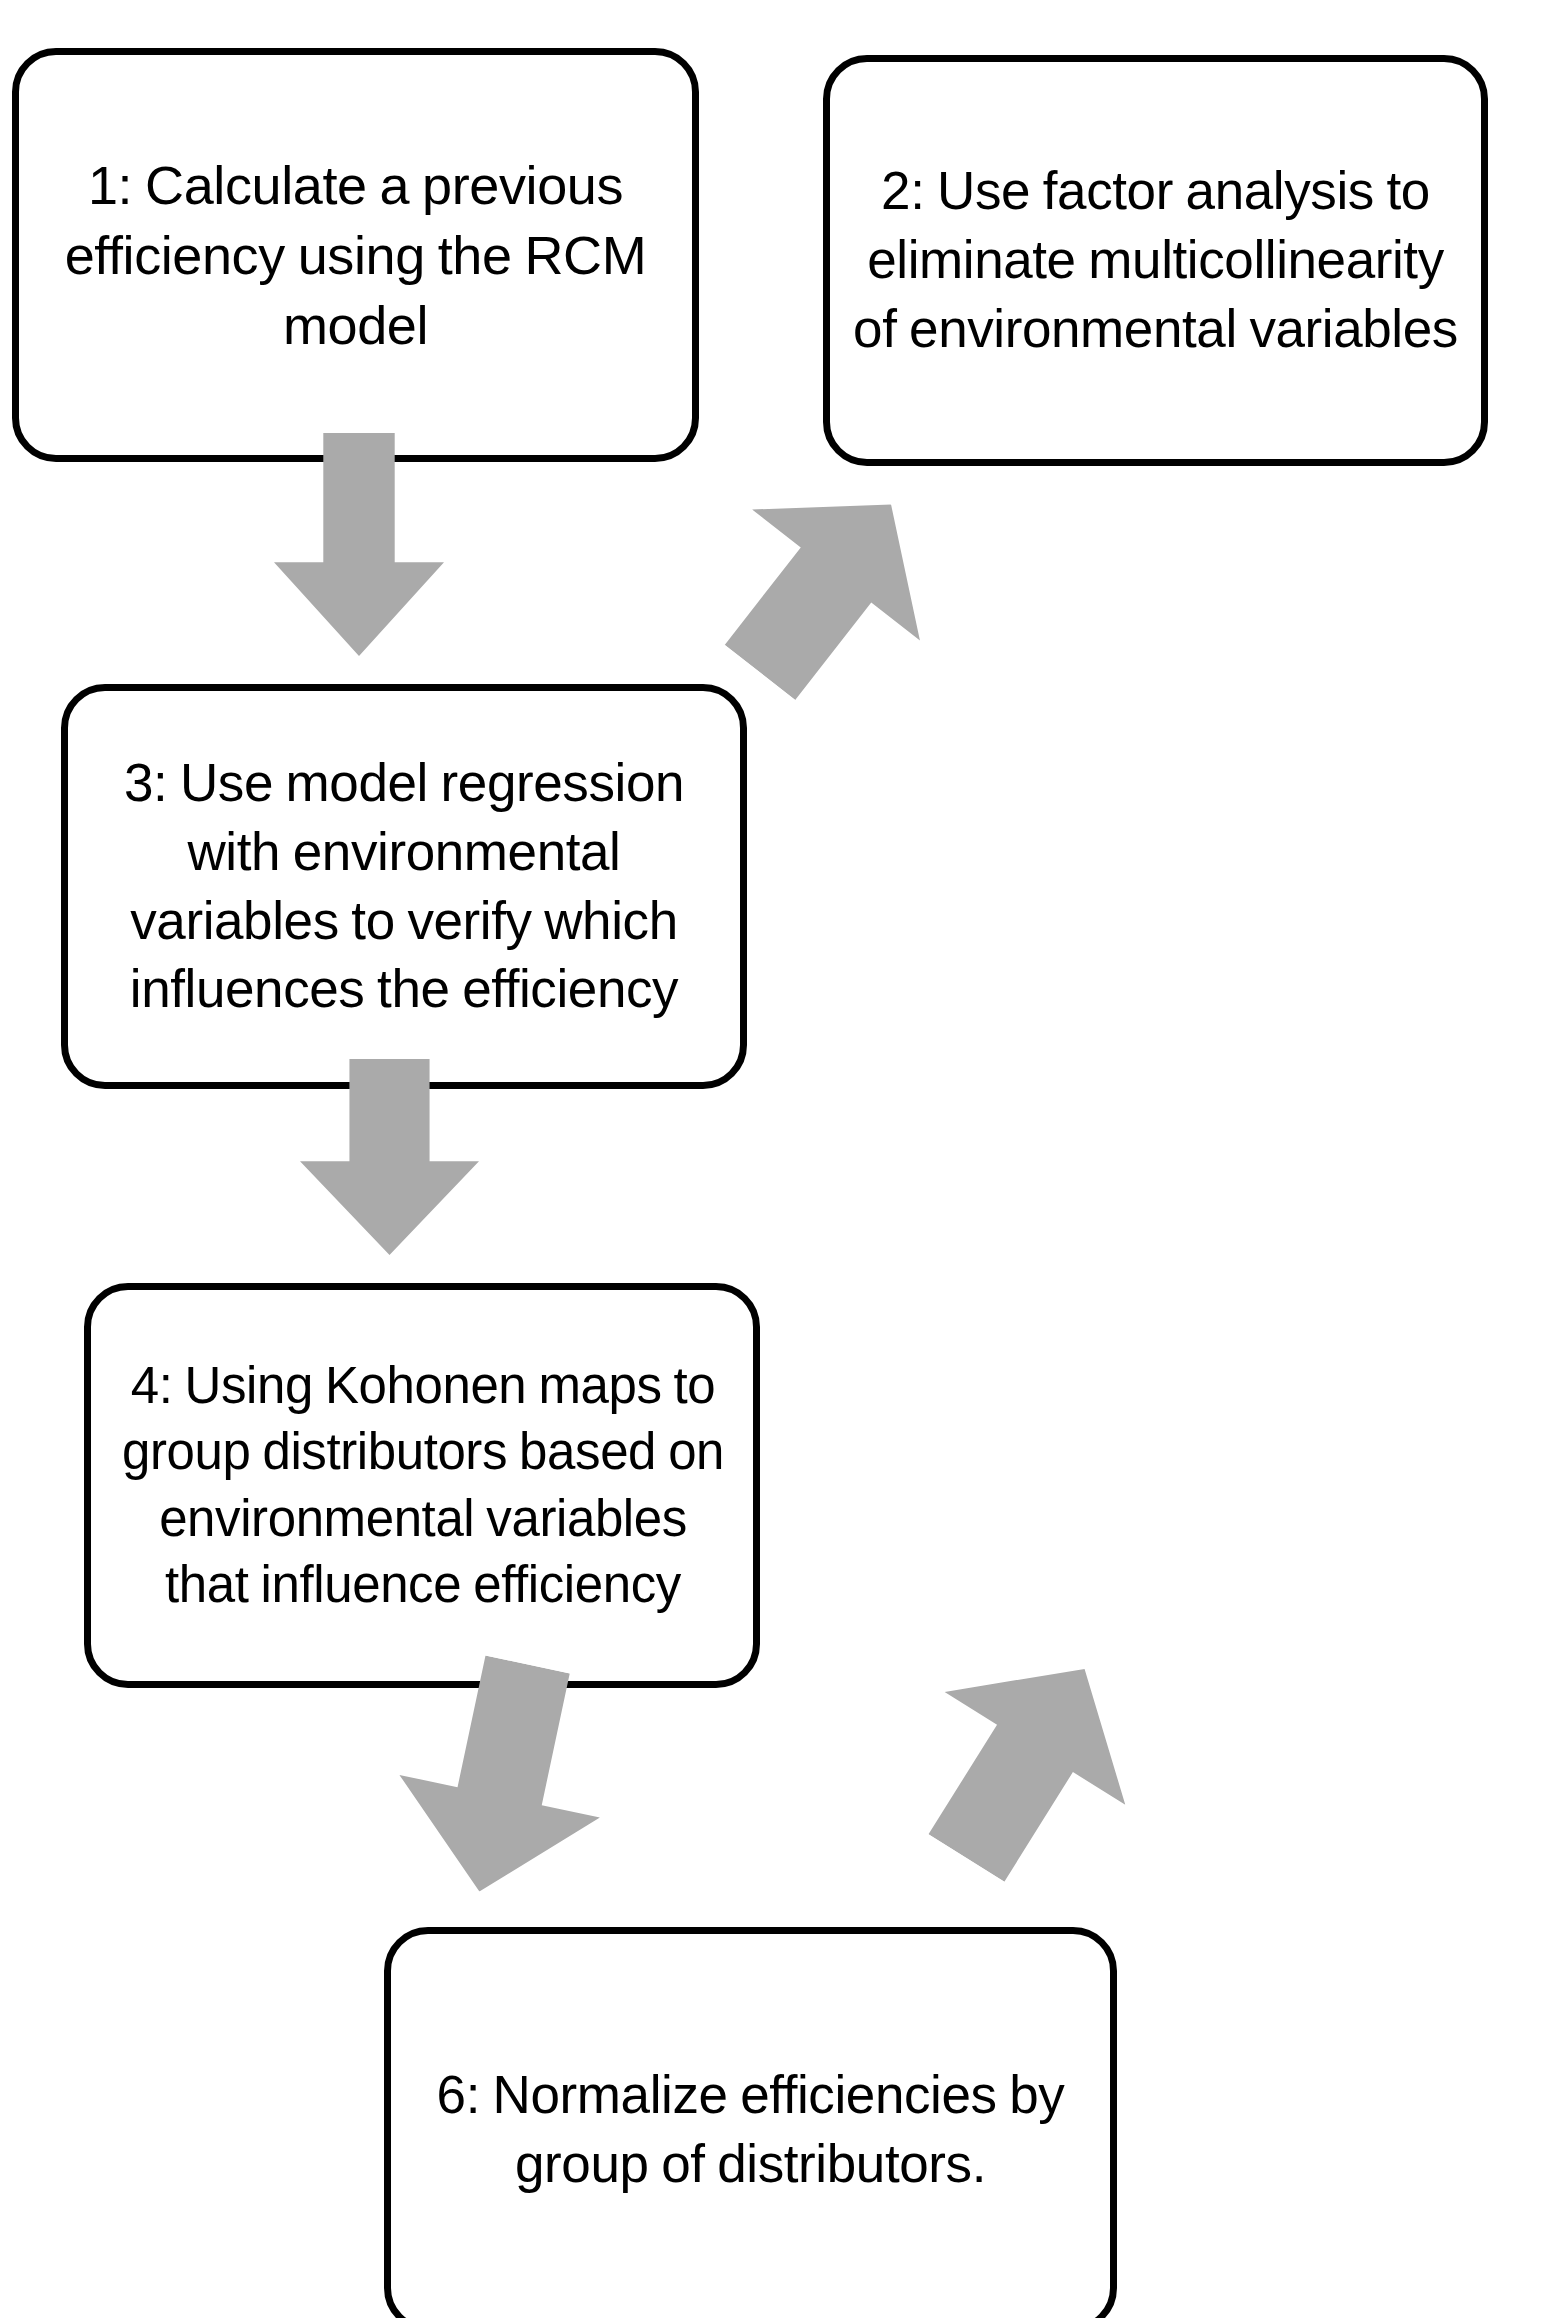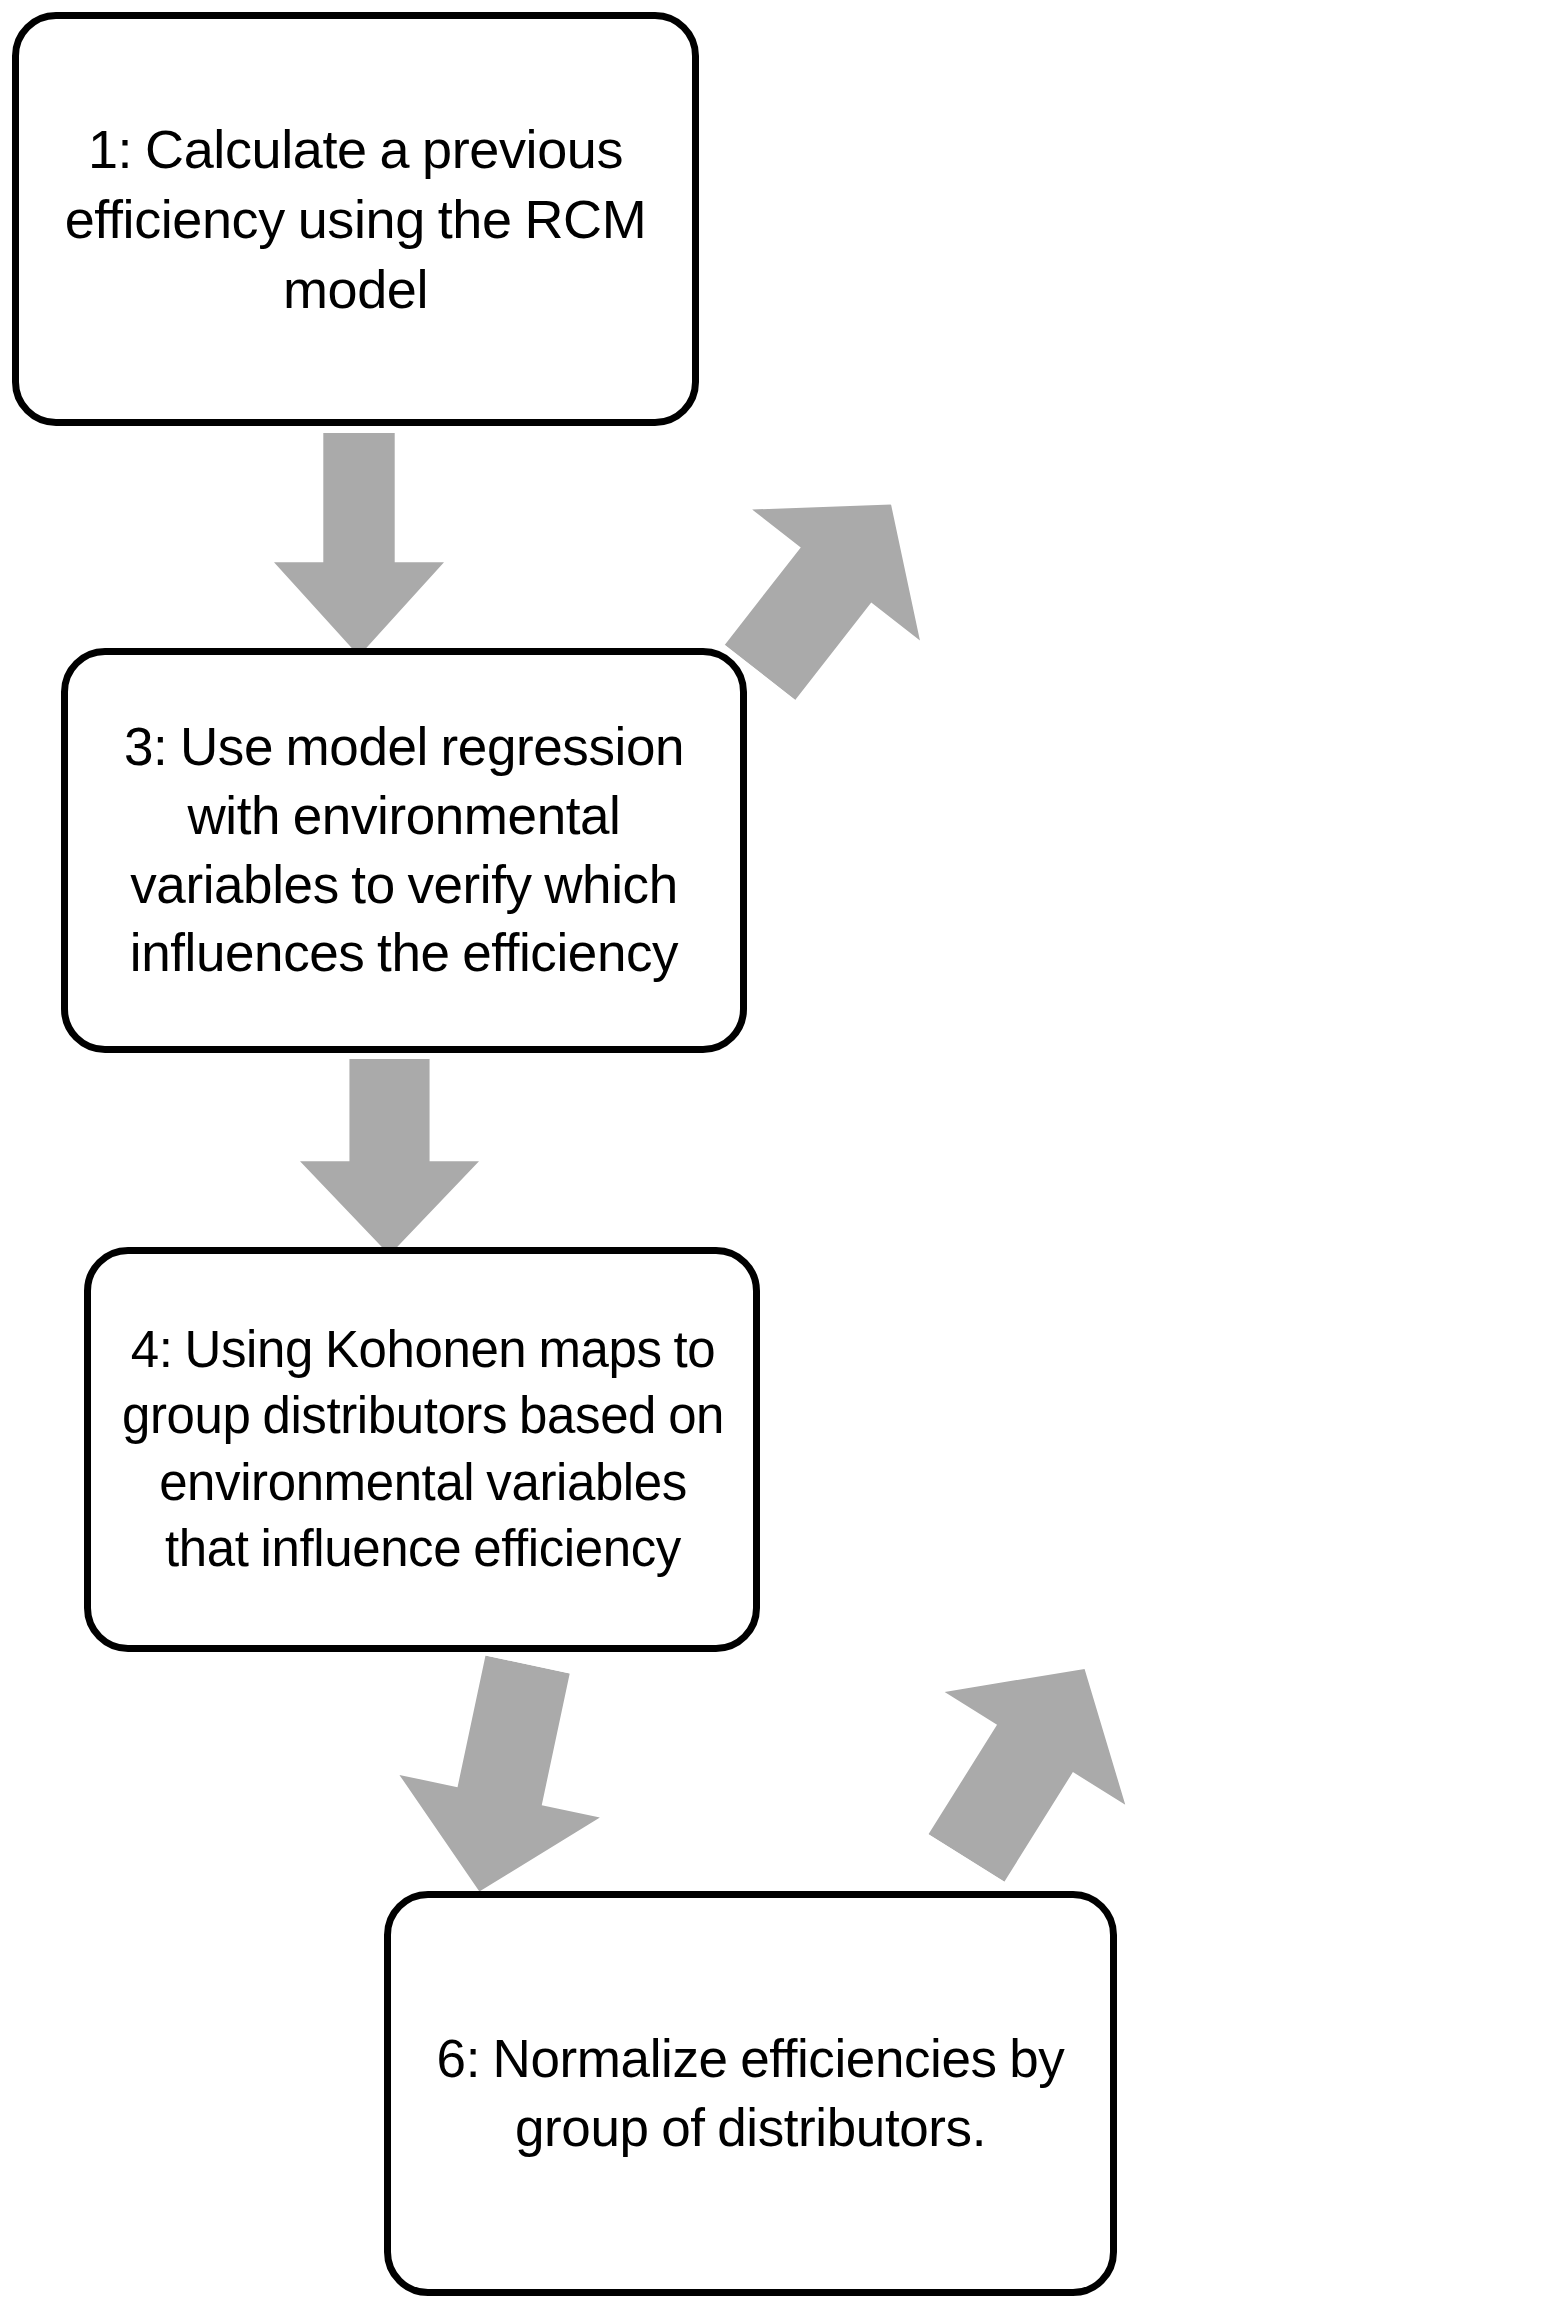--- a/index.html
+++ b/index.html
@@ -20,20 +20,21 @@
     position: absolute;
     box-sizing: border-box;
     background: #ffffff;
     border: 7.7px solid #000000;
     border-radius: 44px;
     display: flex;
     align-items: center;
     justify-content: center;
     text-align: center;
     padding: 12px 22px;
+    margin-top: 36px;
   }
   .node-label {
     display: block;
     width: 100%;
     color: #000000;
     font-family: "Liberation Sans", sans-serif;
     font-size: 53px;
     line-height: 1.30;
     letter-spacing: -0.4px;
     word-spacing: -1.7px;
@@ -73,20 +74,23 @@
 </style>
 </head>
 <body>
 
 <div id="canvas">
 
   <div class="node" id="node-1">
     <span class="node-label">1: Calculate a previous efficiency using the RCM model</span>
   </div>
 
+  <div class="node" id="node-2">
+    <span class="node-label">2: Use factor analysis to eliminate multicollinearity of environmental variables</span>
+  </div>
 
   <div class="arrow" id="arrow-1-3">
     <svg viewBox="0 0 200 262" preserveAspectRatio="none" aria-hidden="true">
       <polygon class="arrow-shape" points="58,0 142,0 142,152 200,152 100,262 0,152 58,152"></polygon>
     </svg>
   </div>
 
   <div class="arrow" id="arrow-2-3">
     <svg viewBox="0 0 200 262" preserveAspectRatio="none" aria-hidden="true">
       <polygon class="arrow-shape" points="58,0 142,0 142,152 200,152 100,262 0,152 58,152"></polygon>

